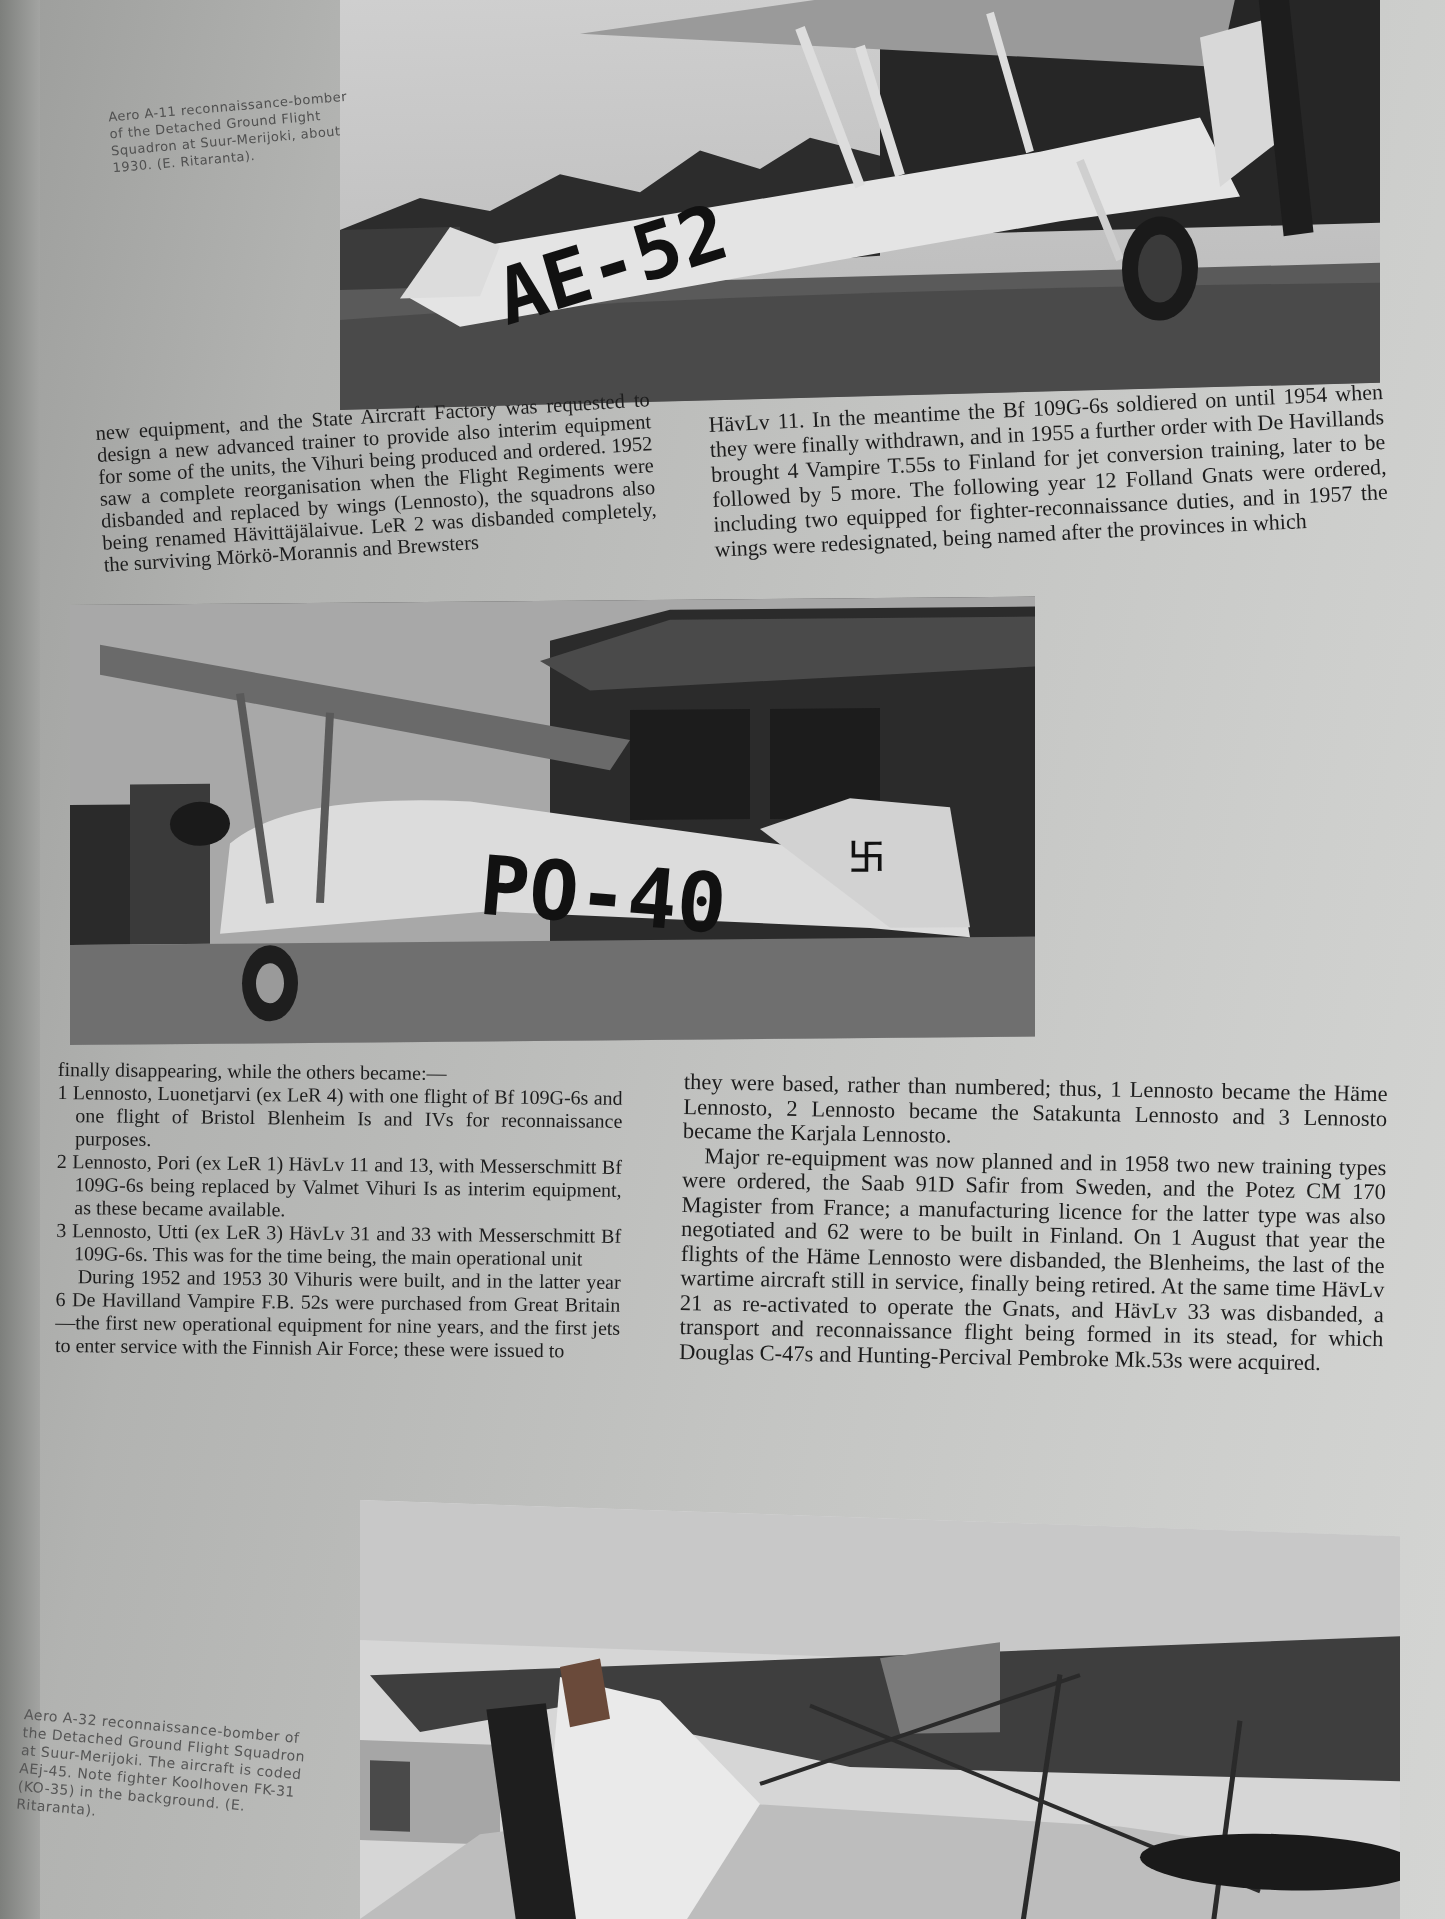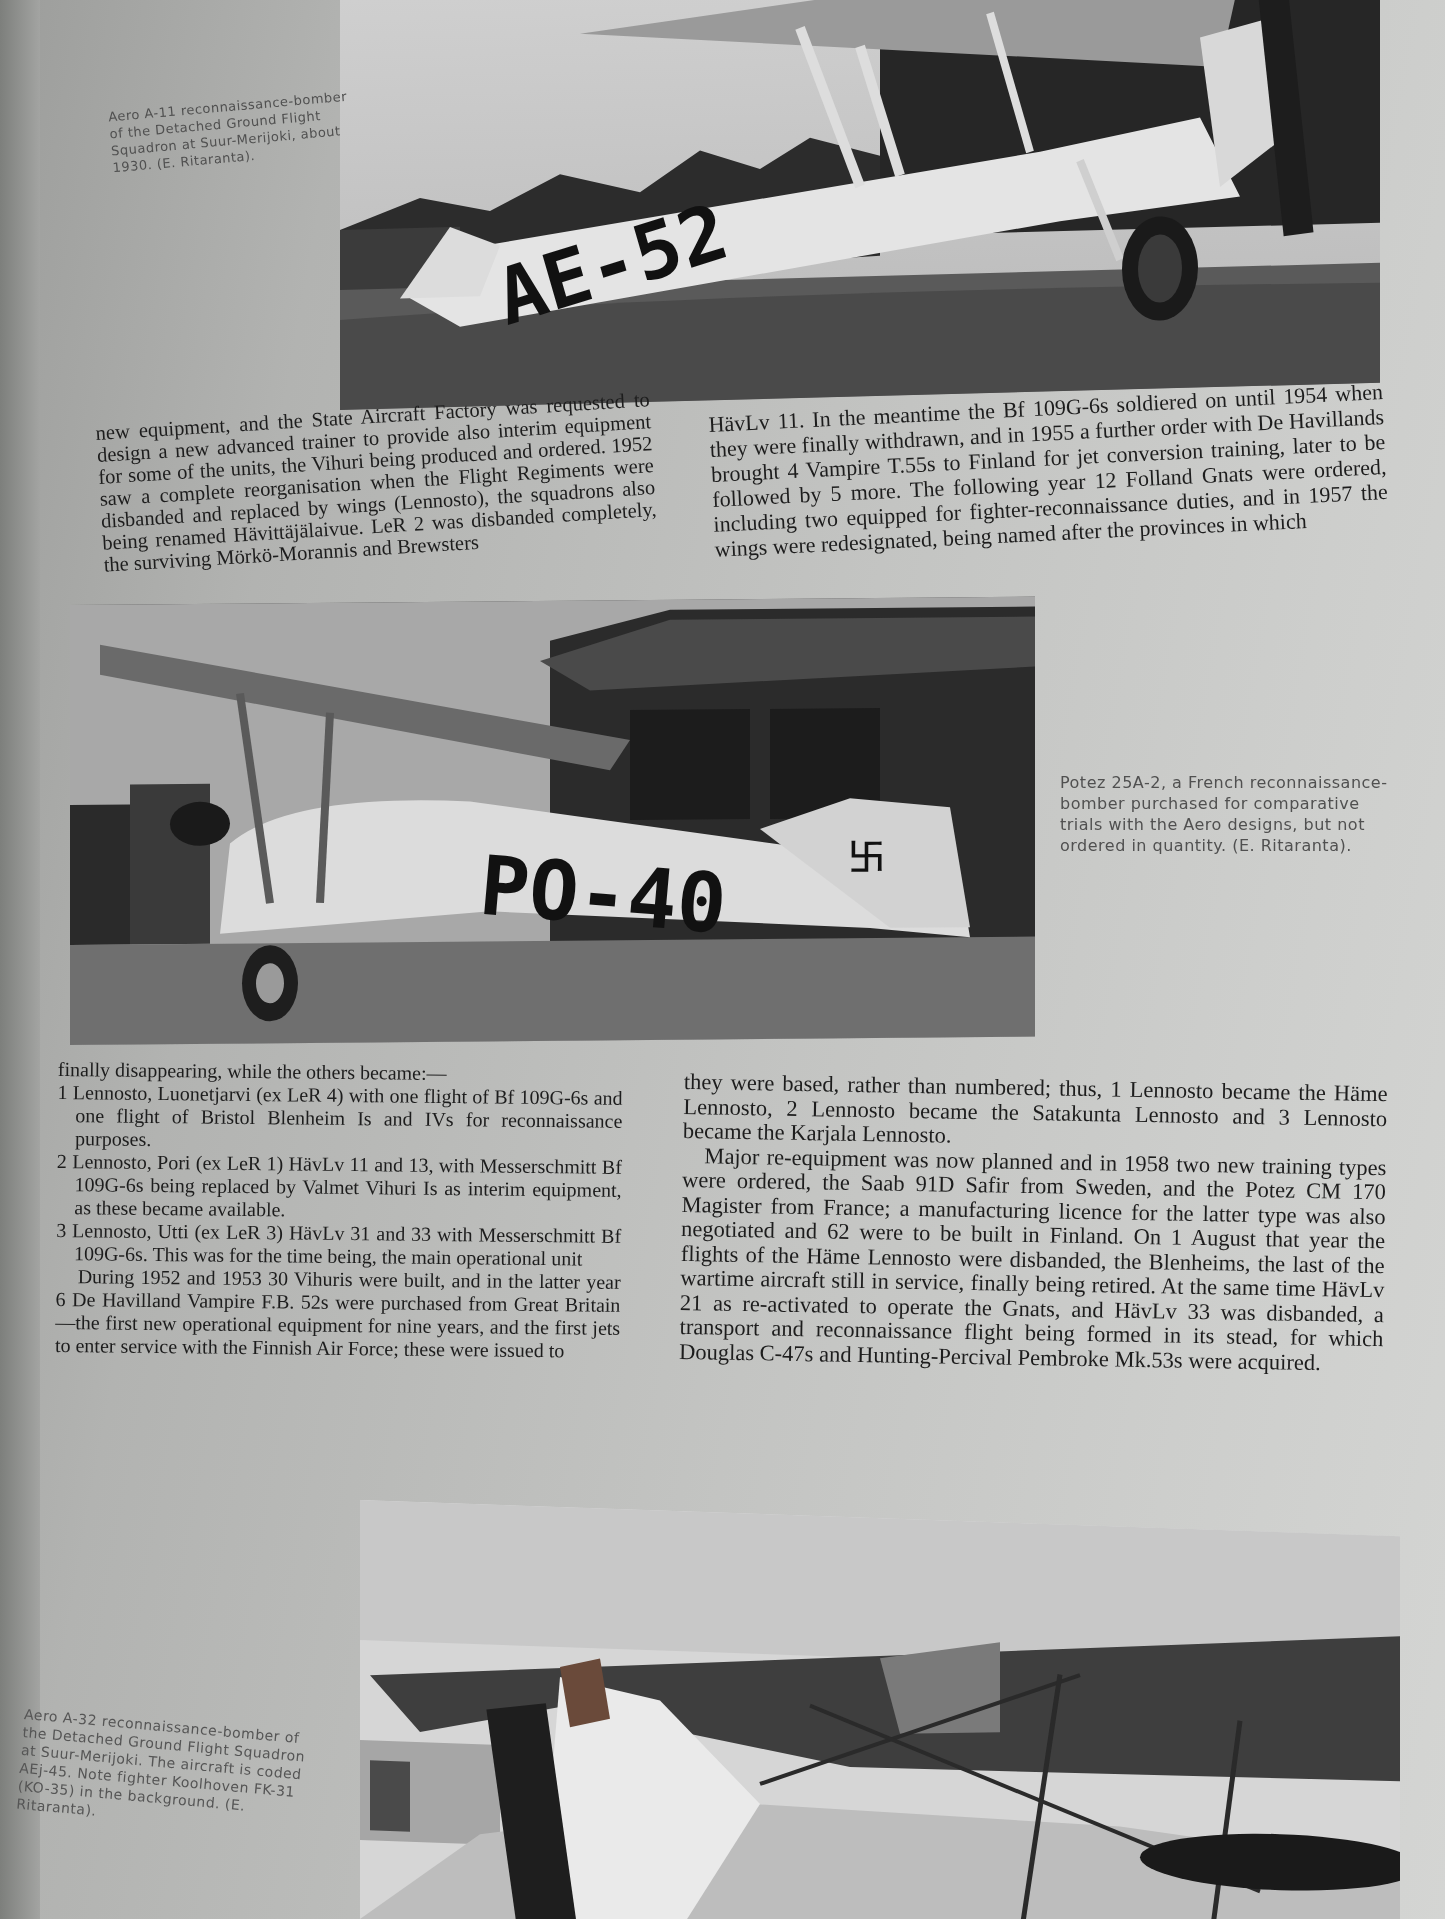--- a/index.html
+++ b/index.html
@@ -103,23 +103,20 @@
       <line x1="170" y1="90" x2="200" y2="300" stroke="#5a5a5a" stroke-width="8"></line>
       <line x1="260" y1="110" x2="250" y2="300" stroke="#5a5a5a" stroke-width="8"></line>
       <ellipse cx="200" cy="380" rx="28" ry="38" fill="#1e1e1e"></ellipse>
       <ellipse cx="200" cy="380" rx="14" ry="20" fill="#9a9a9a"></ellipse>
       <ellipse cx="130" cy="220" rx="30" ry="22" fill="#1a1a1a"></ellipse>
       <text x="780" y="270" class="reg" font-size="34">卐</text>
       <text x="410" y="320" class="reg" font-size="82" transform="rotate(5 500 290)">PO-40</text>
     </svg>
   </div>
 
-  <div class="caption" style="left:1060px; top:772px; width:330px; font-size:16px; line-height:21px; color:#505050;">
-    <span>Potez 25A-2, a French reconnaissance-bomber purchased for comparative trials with the Aero designs, but not ordered in quantity. (E. Ritaranta).</span>
-  </div>
 
   <div class="col" style="left:58px; top:1058px; width:565px; font-size:20px; line-height:23px; transform:rotate(0.6deg); transform-origin:left top;">
     <p>finally disappearing, while the others became:—</p>
     <p class="item">1 Lennosto, Luonetjarvi (ex LeR 4) with one flight of Bf 109G-6s and one flight of Bristol Blenheim Is and IVs for reconnaissance purposes.</p>
     <p class="item">2 Lennosto, Pori (ex LeR 1) HävLv 11 and 13, with Messerschmitt Bf 109G-6s being replaced by Valmet Vihuri Is as interim equipment, as these became available.</p>
     <p class="item">3 Lennosto, Utti (ex LeR 3) HävLv 31 and 33 with Messerschmitt Bf 109G-6s. This was for the time being, the main operational unit</p>
     <p class="indent">During 1952 and 1953 30 Vihuris were built, and in the latter year 6 De Havilland Vampire F.B. 52s were purchased from Great Britain—the first new operational equipment for nine years, and the first jets to enter service with the Finnish Air Force; these were issued to</p>
   </div>
 
   <div class="col" style="left:684px; top:1070px; width:704px; font-size:22.5px; line-height:24.5px; transform:rotate(1deg); transform-origin:left top;">

